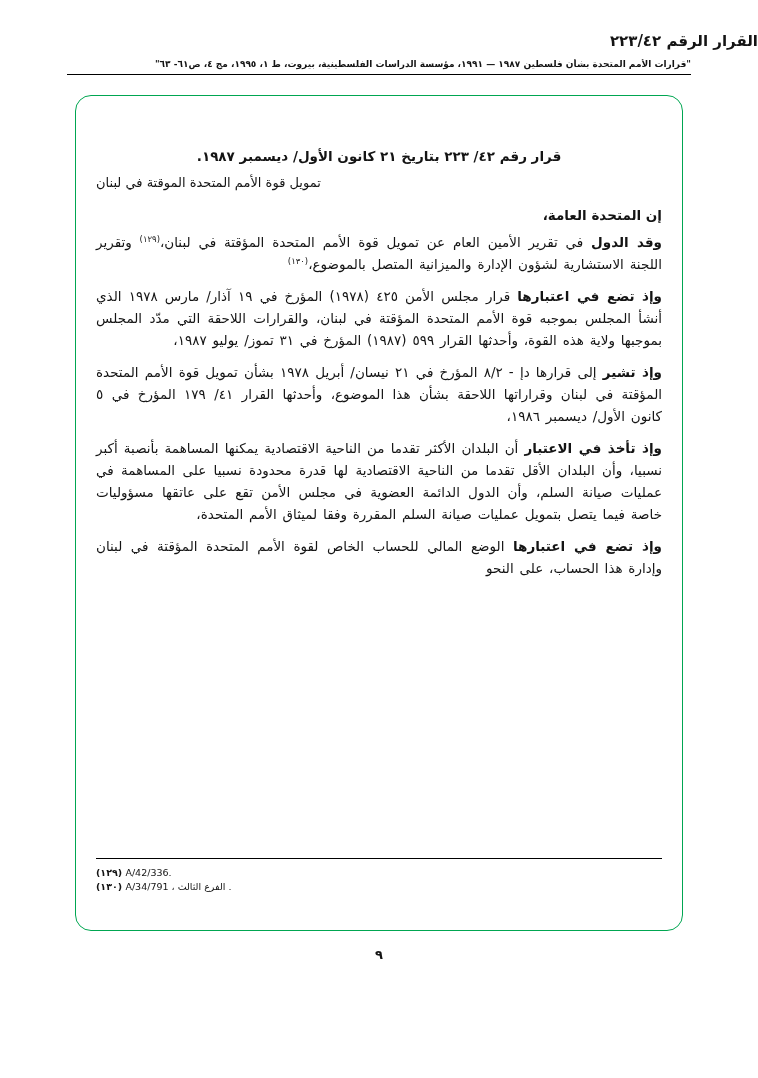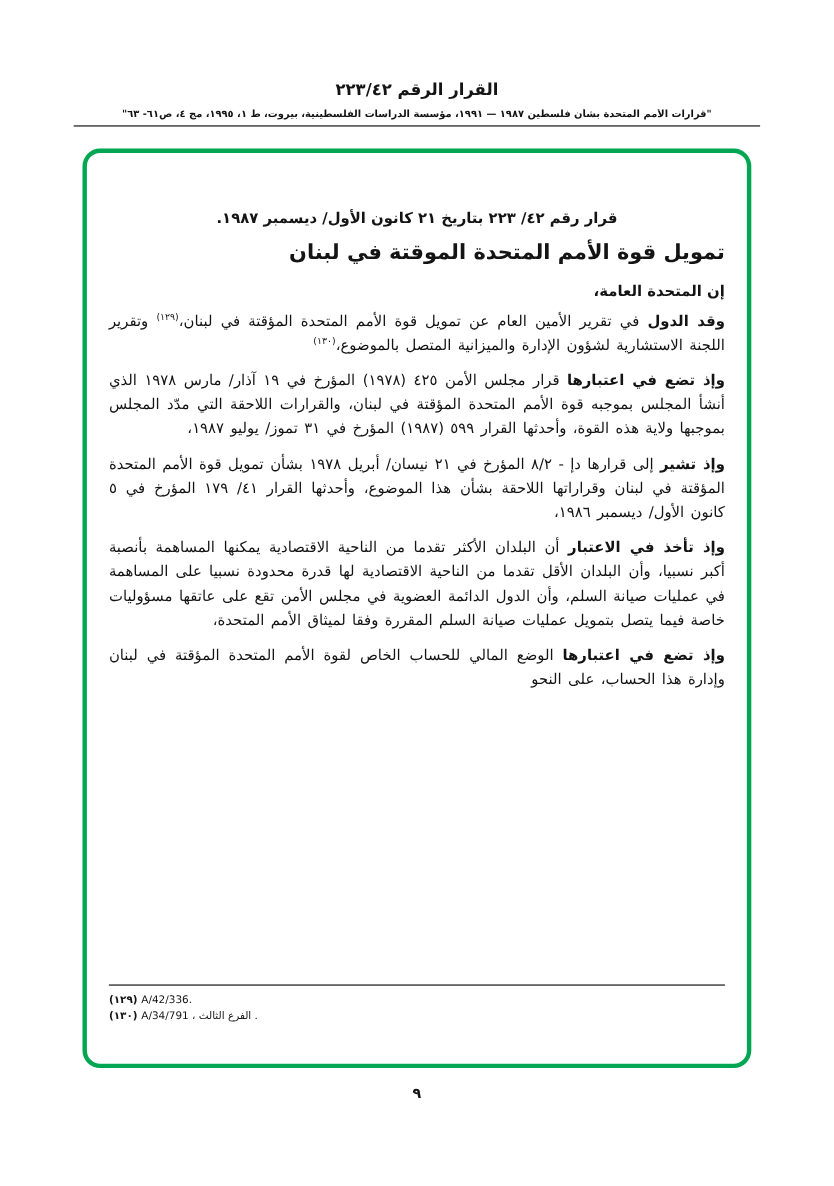--- a/index.html
+++ b/index.html
@@ -6,56 +6,56 @@
   html, body { margin: 0; padding: 0; }
   body {
     width: 758px;
     height: 1078px;
     background: #ffffff;
     color: #141414;
     font-family: "DejaVu Sans", sans-serif;
     direction: rtl;
     position: relative;
   }
-  .page-header { padding-top: 72px; text-align: center; }
+  .page-header { padding-top: 32px; }
   .header-title {
     font-weight: bold;
     font-size: 15px;
     letter-spacing: 0.5px;
   }
   .header-source {
     font-size: 9px;
     font-weight: bold;
     width: 624px;
     margin: 9px auto 0;
     padding-bottom: 5px;
     border-bottom: 1.5px solid #000;
     white-space: nowrap;
     overflow: hidden;
   }
   .green-box {
     position: relative;
     width: 608px;
     height: 836px;
     margin: 20px auto 12px;
-    border: 4px solid #a16207;
+    border: 1px solid #a16207;
     border-radius: 16px;
     background: #ffffff;
     padding: 52px 20px 0;
   }
   .doc-title {
     text-align: center;
     font-weight: bold;
     font-size: 13.5px;
     margin-bottom: 11px;
   }
   .doc-subtitle {
-    text-align: right;
-    font-weight: bold;
-    font-size: 19px;
+    text-align: left;
+    font-weight: normal;
+    font-size: 13px;
     margin-bottom: 17px;
   }
   .opening {
     font-weight: bold;
     font-size: 13.5px;
     margin-bottom: 8px;
   }
   .para {
     margin: 0 0 10px;
     font-size: 13.5px;

